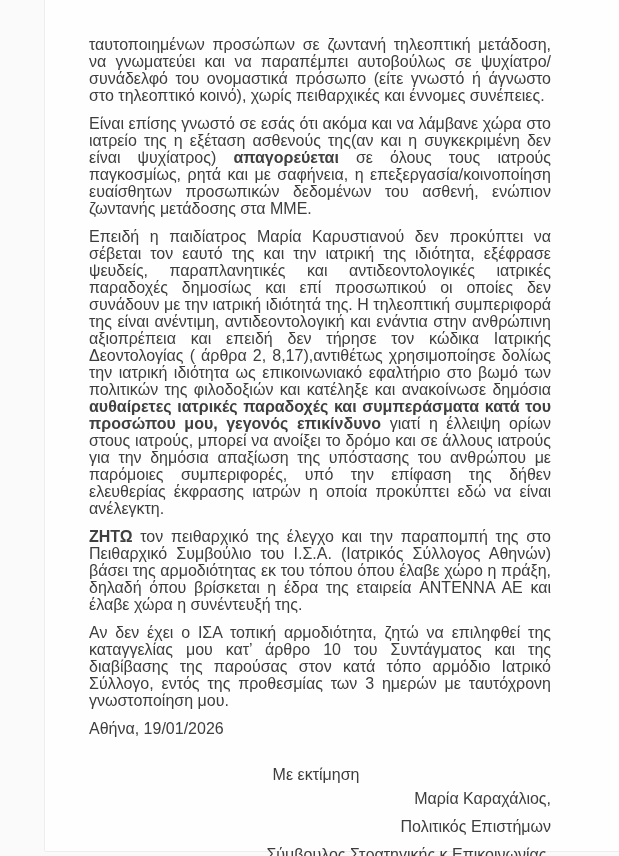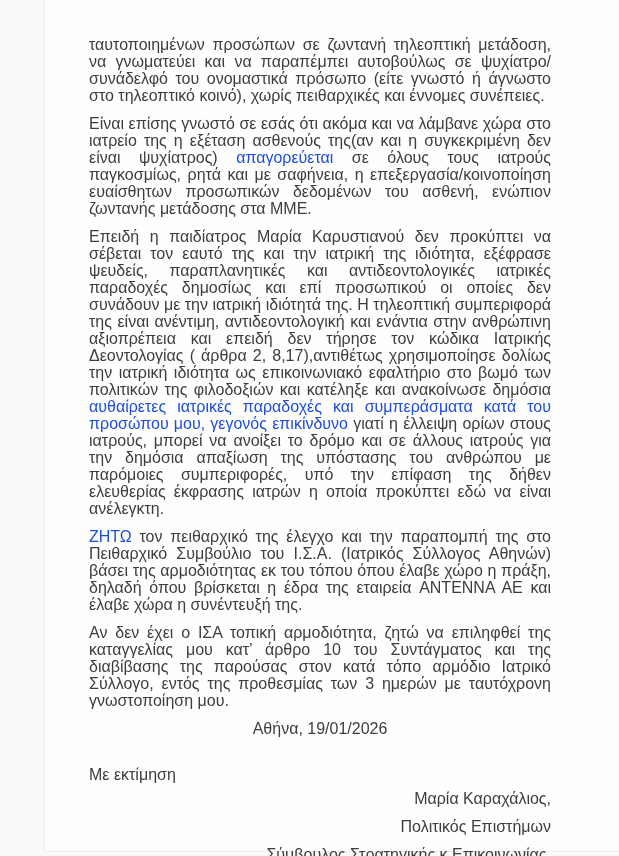--- a/index.html
+++ b/index.html
@@ -31,29 +31,29 @@
     color: #3d3d3d;
     font-size: 16px;
     line-height: 17px;
   }
   .para {
     margin: 0 0 11px 0;
     text-align: justify;
     text-justify: inter-word;
   }
   .para b {
-    font-weight: normal;
-    color: #1d4ed8;
+    font-weight: bold;
+    color: #404040;
   }
   .date-line {
-    text-align: center;
+    text-align: left;
     margin-top: 4px;
   }
   .closing {
-    text-align: left;
+    text-align: center;
     margin-top: 29px;
     padding-right: 8px;
   }
   .signature {
     margin-top: 2px;
   }
   .sig-line {
     text-align: right;
     line-height: 28px;
   }

